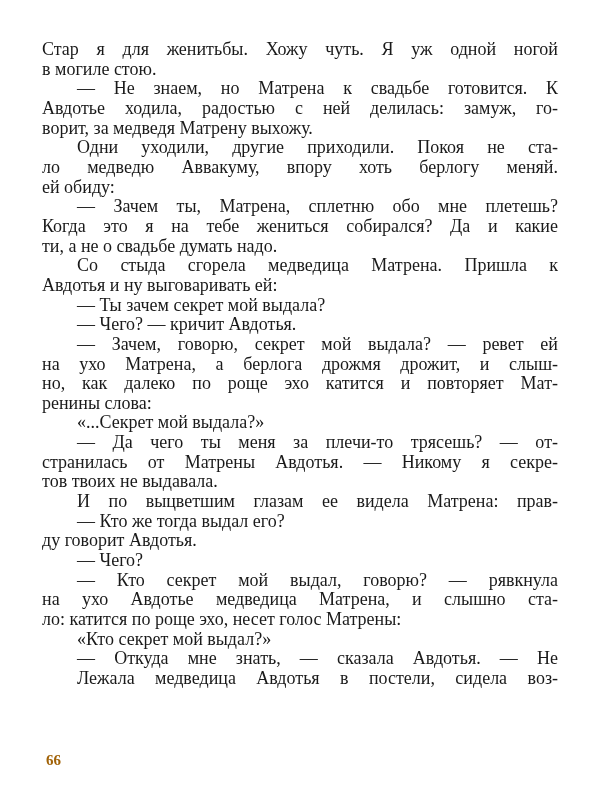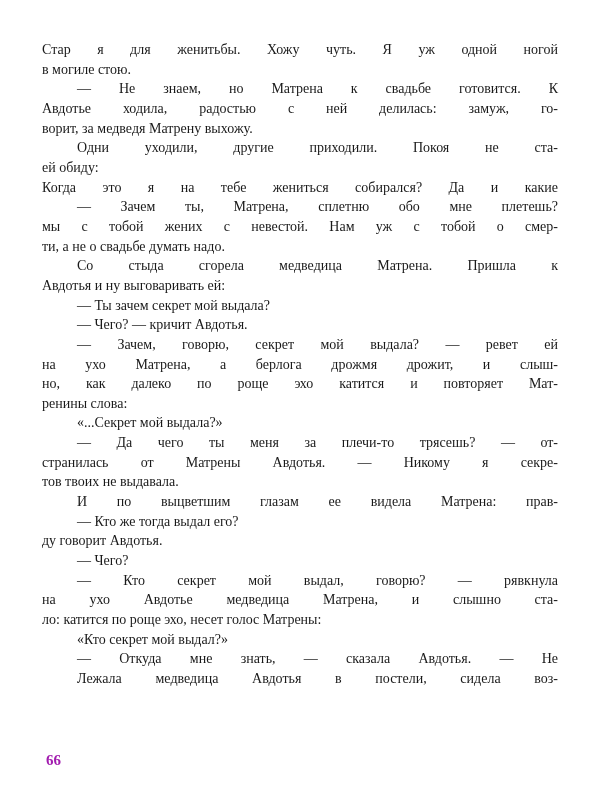--- a/index.html
+++ b/index.html
@@ -1,43 +1,43 @@
 <!DOCTYPE html>
 <html><head>
 <meta charset="utf-8">
 <style>
   html, body { margin: 0; padding: 0; background: #ffffff; }
   body { width: 600px; height: 810px; position: relative; overflow: hidden; }
   .page {
     position: absolute; left: 42px; top: 40px; width: 516px;
     font-family: "Liberation Serif", serif;
-    font-size: 14px; line-height: 19.66px; color: #1a1a1a;
+    font-size: 18px; line-height: 19.66px; color: #1a1a1a;
   }
   .line { white-space: nowrap; text-align: justify; text-align-last: justify; height: 19.66px; overflow: visible; }
   .line.last { text-align-last: left; }
   .line.indent { padding-left: 35px; }
   .pagenum {
     position: absolute; left: 46px; top: 752px;
-    font-family: "Liberation Serif", serif; font-weight: bold; font-size: 15px; color: #a21caf;
+    font-family: "Liberation Serif", serif; font-weight: bold; font-size: 15px; color: #a16207;
   }
 </style>
 </head>
 <body>
 
 <div class="page" id="body">
     <div class="line">Стар я для женитьбы. Хожу чуть. Я уж одной ногой</div>
     <div class="line last">в могиле стою.</div>
     <div class="line indent">— Не знаем, но Матрена к свадьбе готовится. К</div>
     <div class="line">Авдотье ходила, радостью с ней делилась: замуж, го-</div>
     <div class="line last">ворит, за медведя Матрену выхожу.</div>
     <div class="line indent">Одни уходили, другие приходили. Покоя не ста-</div>
+    <div class="line">ло медведю Аввакуму, впору хоть берлогу меняй.</div>
     <div class="line last">ей обиду:</div>
+    <div class="line indent">— Зачем ты, Матрена, сплетню обо мне плетешь?</div>
     <div class="line">Когда это я на тебе жениться собирался? Да и какие</div>
-    <div class="line indent">— Зачем ты, Матрена, сплетню обо мне плетешь?</div>
-    <div class="line">мы с тобой жених с невестой. Нам уж с тобой о смер-</div>
     <div class="line last">ти, а не о свадьбе думать надо.</div>
     <div class="line indent">Со стыда сгорела медведица Матрена. Пришла к</div>
     <div class="line last">Авдотья и ну выговаривать ей:</div>
     <div class="line indent last">— Ты зачем секрет мой выдала?</div>
     <div class="line indent last">— Чего? — кричит Авдотья.</div>
     <div class="line indent">— Зачем, говорю, секрет мой выдала? — ревет ей</div>
     <div class="line">на ухо Матрена, а берлога дрожмя дрожит, и слыш-</div>
     <div class="line">но, как далеко по роще эхо катится и повторяет Мат-</div>
     <div class="line last">ренины слова:</div>
     <div class="line indent last">«...Секрет мой выдала?»</div>

